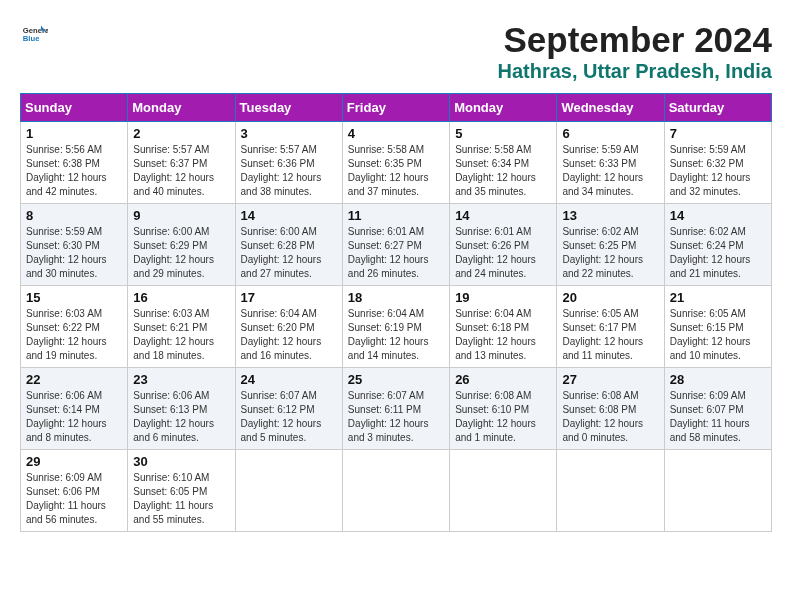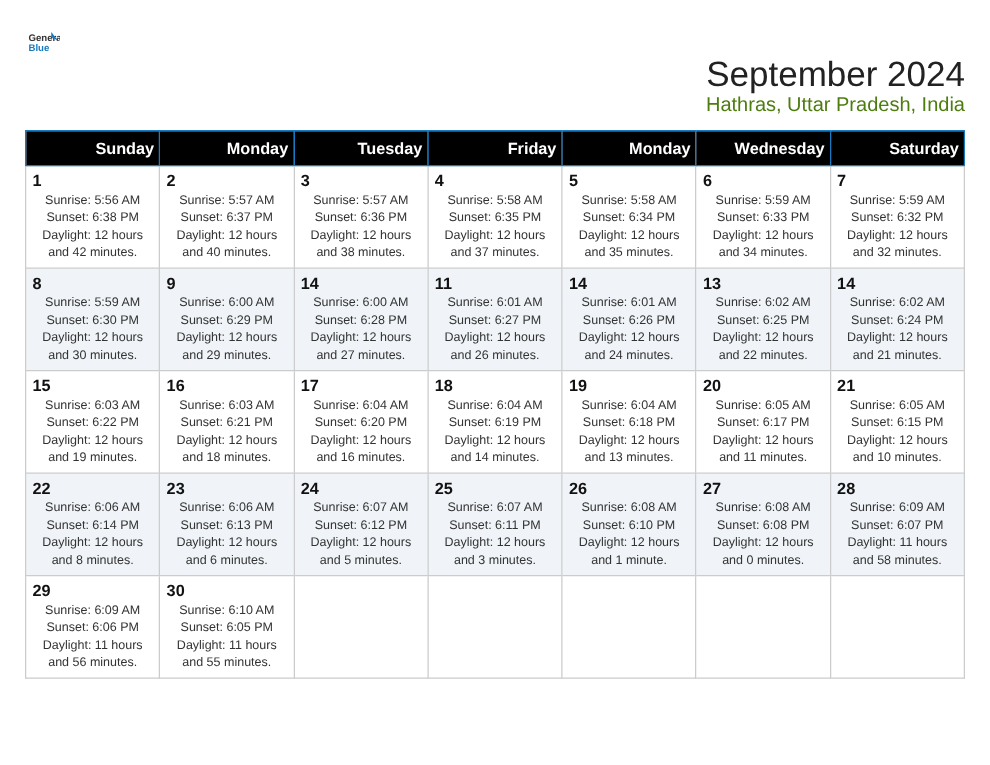--- a/index.html
+++ b/index.html
@@ -28,42 +28,41 @@
       font-weight: bold;
     }
     .logo-icon {
       width: 28px;
       height: 28px;
     }
     .title-area {
       text-align: right;
     }
     .title-area h1 {
-      font-size: 28px;
-      font-weight: normal;
+      font-size: 35px;
+      font-weight: bold;
       color: #222;
-      margin-top: 24px;
     }
     .title-area h2 {
-      font-size: 16px;
-      font-weight: normal;
-      color: #4d7c0f;
+      font-size: 20px;
+      font-weight: bold;
+      color: #0f766e;
     }
     .calendar {
       width: 100%;
       border-collapse: collapse;
       border: 1px solid #bbb;
     }
     .calendar thead tr th {
-      background: #000000;
+      background: #a21caf;
       color: #fff;
       font-weight: bold;
       font-size: 13px;
       padding: 6px 4px;
-      text-align: right;
+      text-align: left;
       border: 1px solid #1a7abf;
     }
     .calendar tbody tr td {
       vertical-align: top;
       border: 1px solid #ccc;
       padding: 4px 5px;
       font-size: 10px;
       color: #333;
       background: #fff;
       width: 107px;
@@ -76,21 +75,20 @@
       font-size: 13px;
       font-weight: bold;
       color: #111;
       display: block;
       margin-bottom: 2px;
     }
     .day-info {
       font-size: 10px;
       line-height: 1.4;
       color: #333;
-      text-align: center;
     }
     td.empty {
       background: #f5f5f5;
     }
   </style>
 </head>
 <body>
 
 <div class="header-area">
   <div class="logo">

